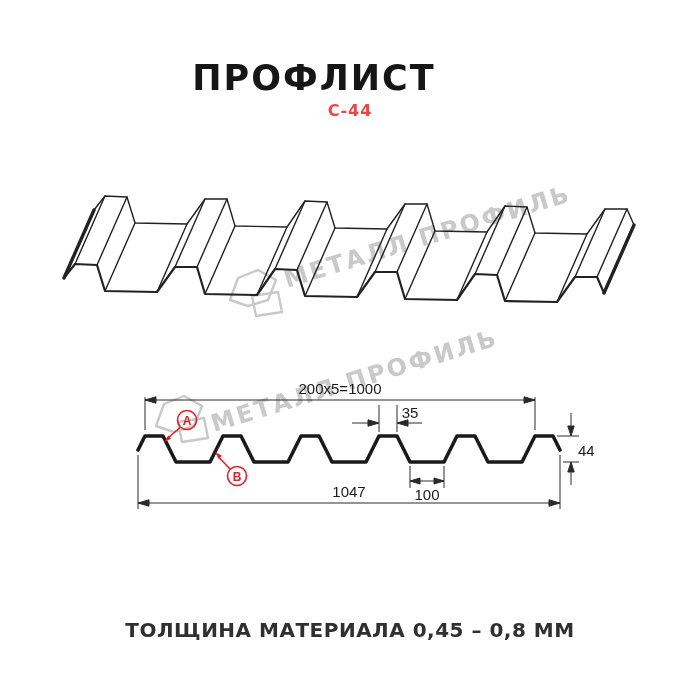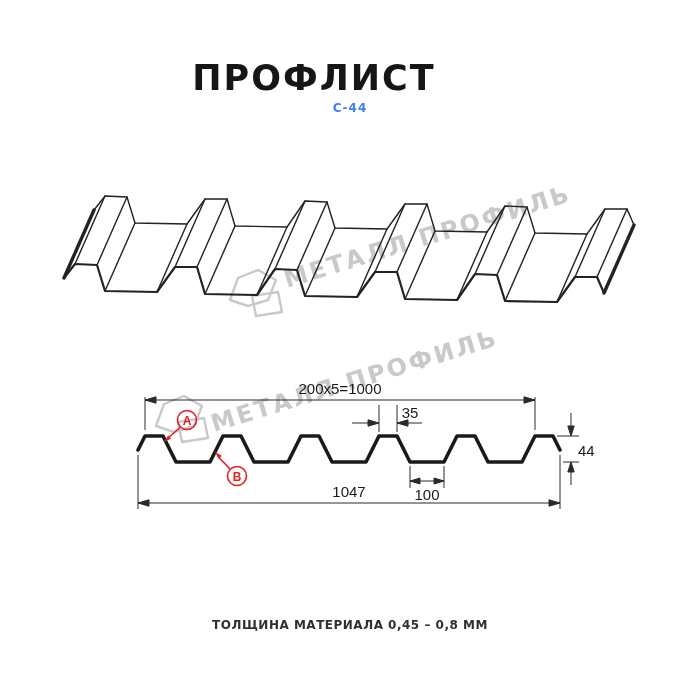--- a/index.html
+++ b/index.html
@@ -19,31 +19,31 @@
     font-size:35px;
     letter-spacing:2px;
     color:#161616;
   }
   .model{
     position:absolute;
     top:101px;left:0;width:700px;
     text-align:center;
     font-family:"DejaVu Sans", sans-serif;
     font-weight:700;
-    font-size:12px;
+    font-size:16px;
     letter-spacing:1px;
-    color:#3b82f6;
+    color:#ef4444;
   }
   .footer-note{
     position:absolute;
     top:618px;left:0;width:700px;
     text-align:center;
     font-family:"DejaVu Sans", sans-serif;
     font-weight:600;
-    font-size:12px;
+    font-size:20px;
     letter-spacing:0.5px;
     color:#303030;
   }
   svg.scene{position:absolute;left:0;top:0;}
   .wm-text{
     font-family:"DejaVu Sans", sans-serif;
     font-weight:700;
     font-size:24px;
     letter-spacing:2.5px;
     fill:#c9c9c9;

